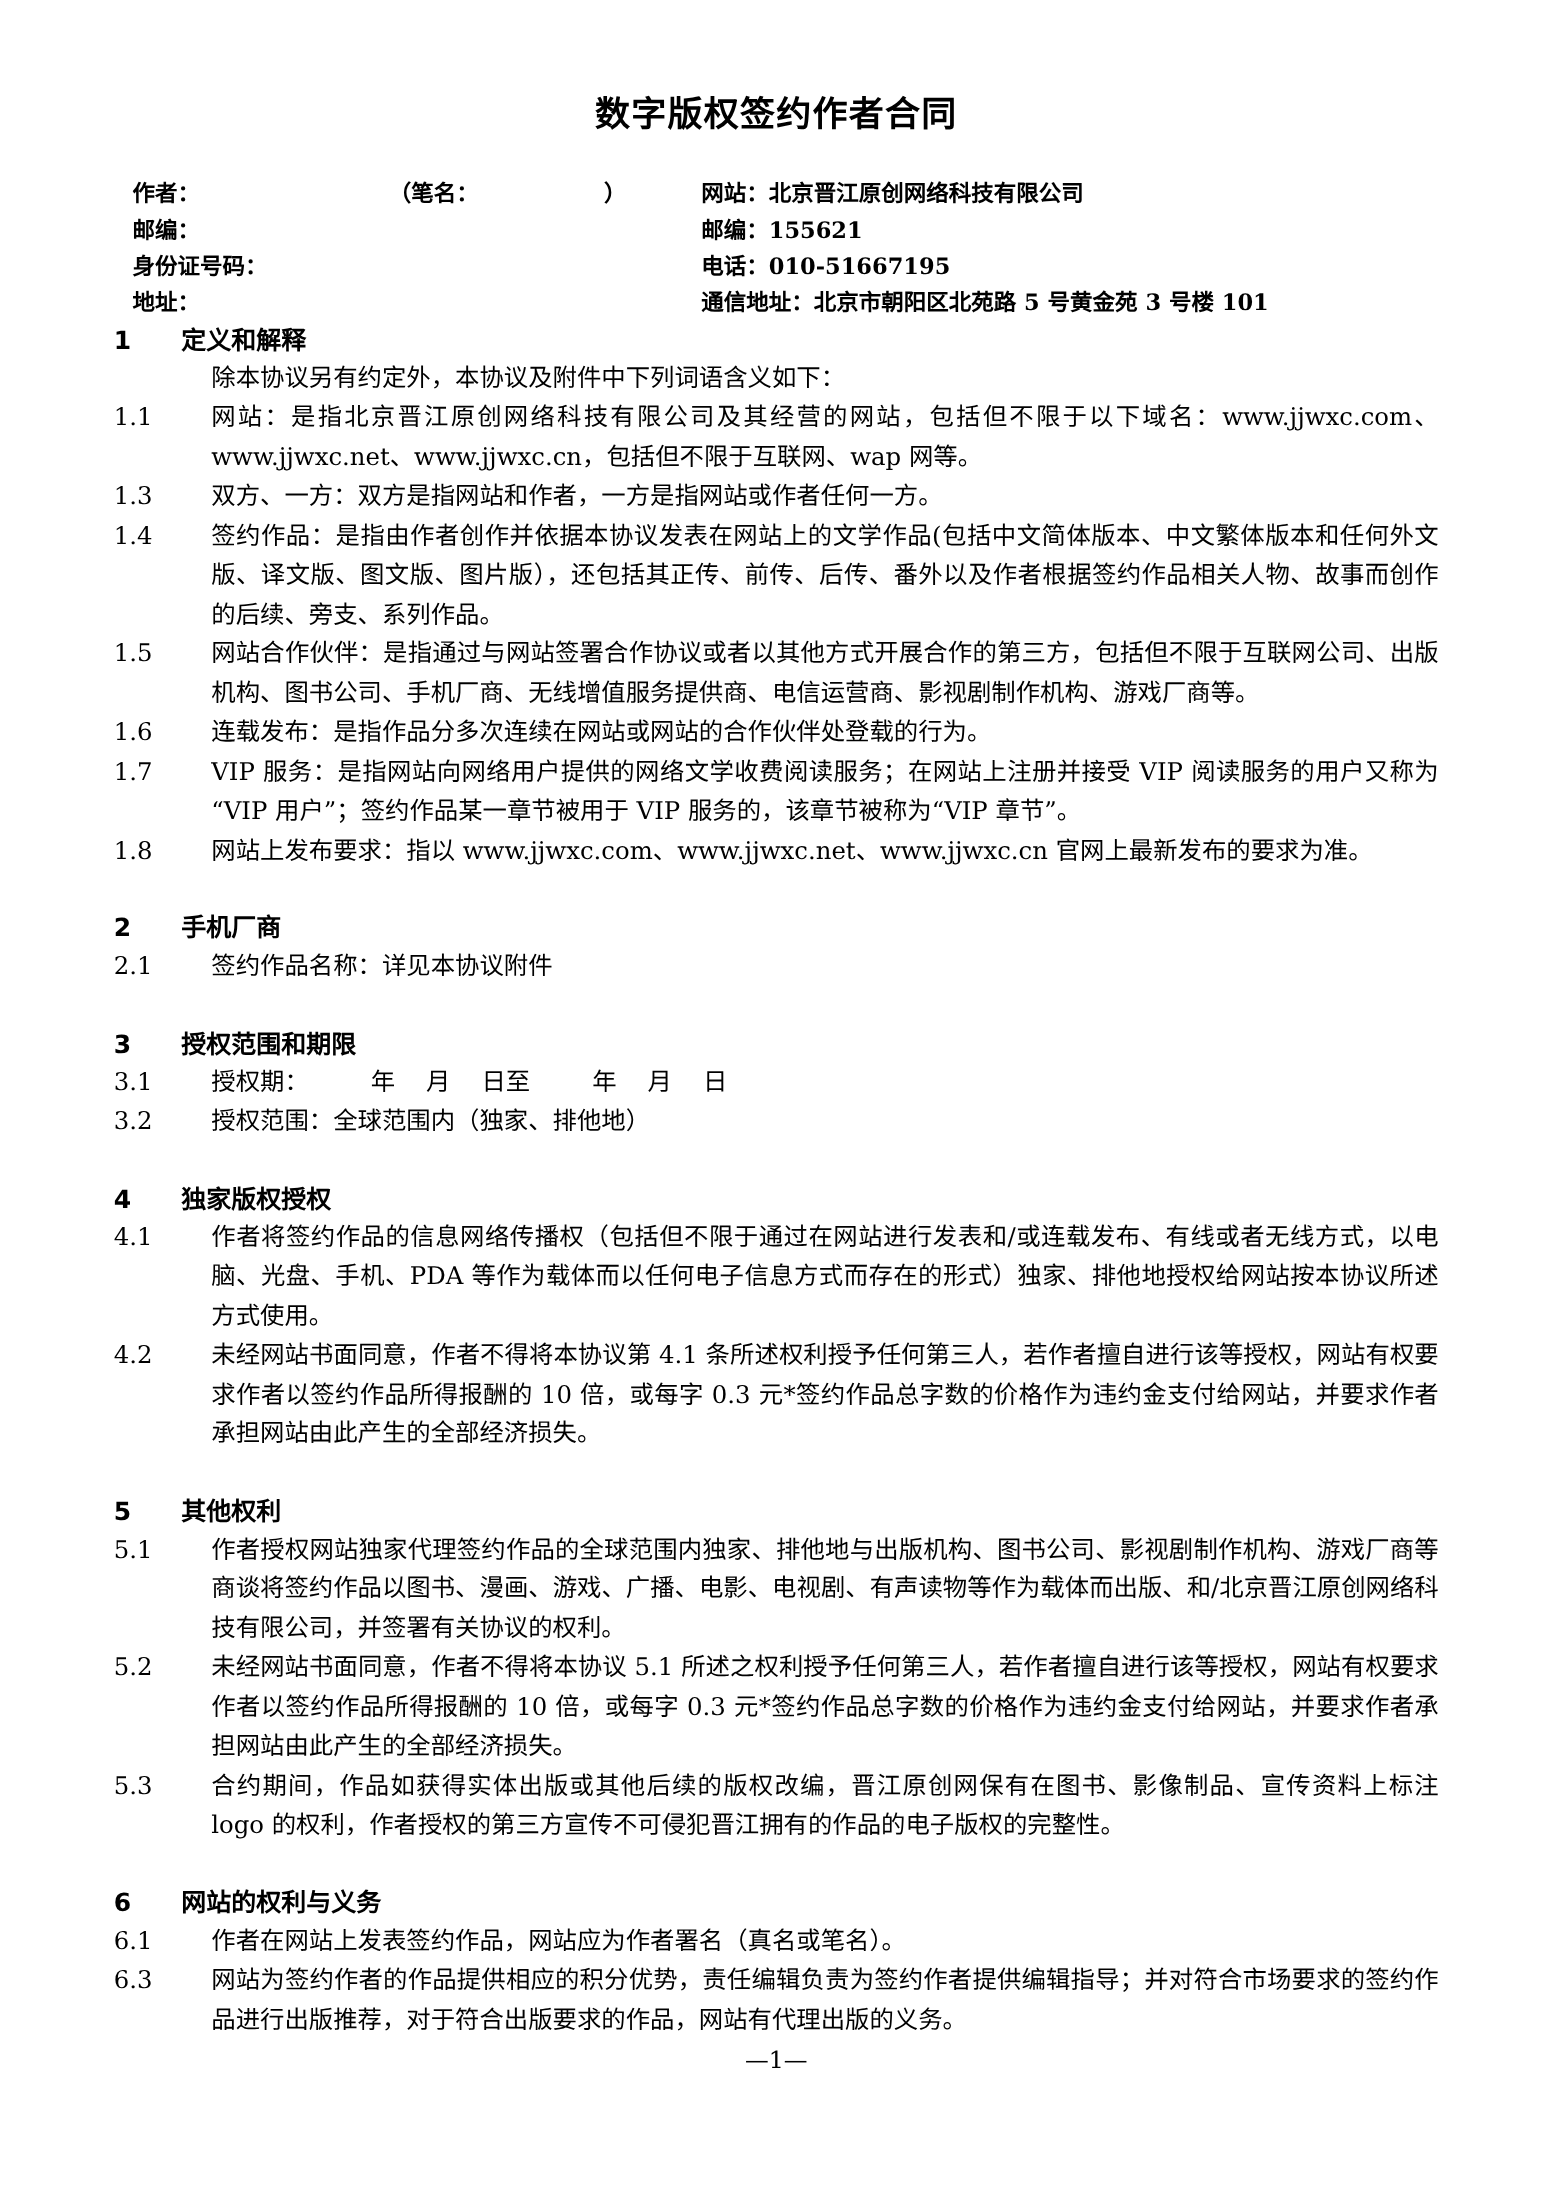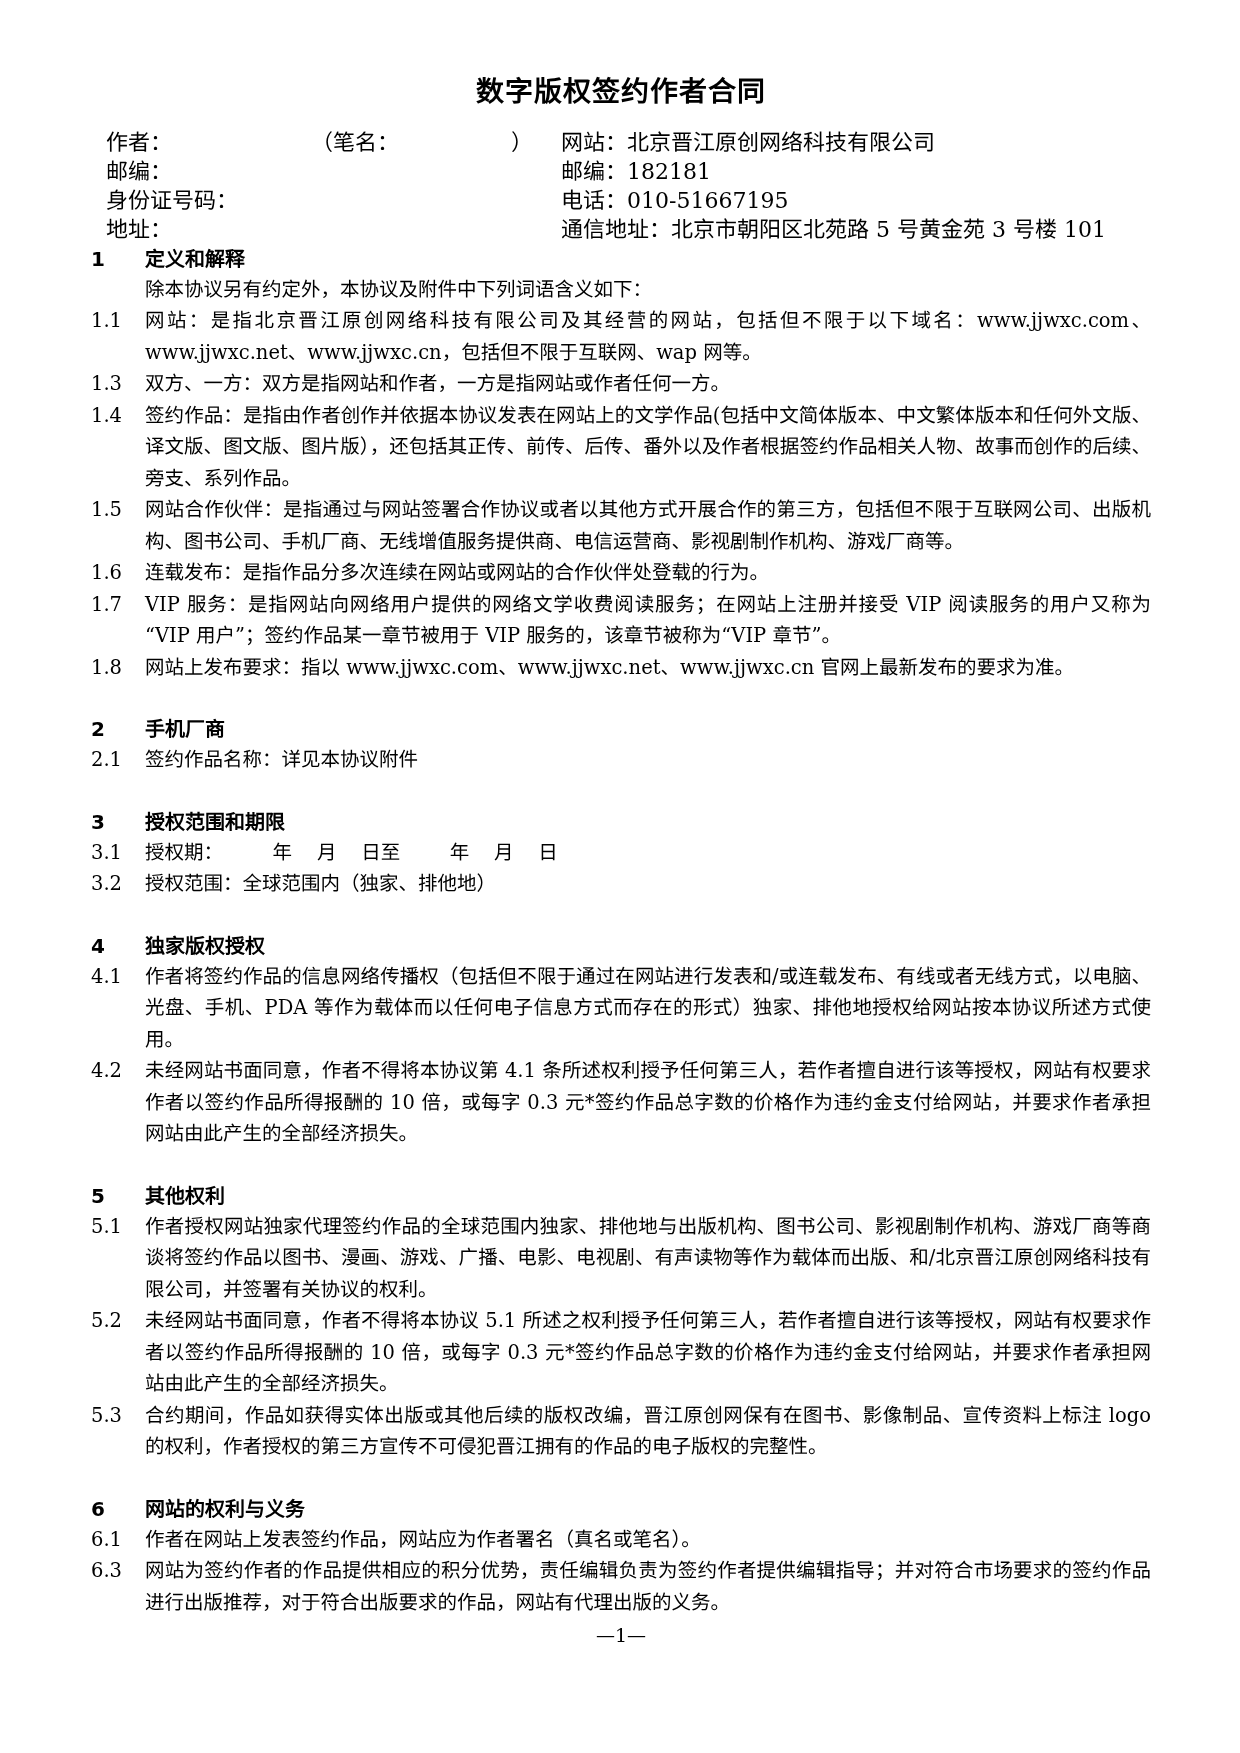--- a/index.html
+++ b/index.html
@@ -37,23 +37,24 @@
     letter-spacing: 1px;
     margin: 0;
     padding-top: 75px;
     padding-bottom: 0;
     font-family: "DejaVu Sans", "Liberation Sans", sans-serif;
     line-height: 1.2;
   }
 
   
   .parties {
-    margin-top: 19px;
-    font-size: 22px;
+    margin-top: 32px;
+    font-size: 18px;
     line-height: 29px;
+    font-weight: bold;
   }
   .parties-row {
     display: flex;
     width: 100%;
   }
   .p-left {
     width: 470px;
     flex: 0 0 470px;
     display: flex;
     padding-left: 15px;
@@ -93,20 +94,21 @@
   }
   .clause .num {
     flex: 0 0 54px;
     font-family: "DejaVu Serif", "Liberation Serif", serif;
   }
   .clause .txt {
     flex: 1 1 auto;
     text-align: justify;
     text-justify: inter-character;
     text-align-last: left;
+    margin-left: 24px;
   }
   .clause.no-num .num {
     flex: 0 0 54px;
   }
 
   .blank-line {
     height: 31px;
   }
 
   .wide-space { white-space: pre; }
@@ -133,21 +135,21 @@
           <span class="p-left-label">作者：</span>
           <span class="p-left-paren">（笔名：                ）</span>
         </div>
         <div class="p-right">网站：北京晋江原创网络科技有限公司</div>
       </div>
       <div class="parties-row">
         <div class="p-left">
           <span class="p-left-label">邮编：</span>
           <span class="p-left-paren"></span>
         </div>
-        <div class="p-right">邮编：182181</div>
+        <div class="p-right">邮编：155621</div>
       </div>
       <div class="parties-row">
         <div class="p-left">
           <span class="p-left-label">身份证号码：</span>
           <span class="p-left-paren"></span>
         </div>
         <div class="p-right">电话：010-51667195</div>
       </div>
       <div class="parties-row">
         <div class="p-left">

